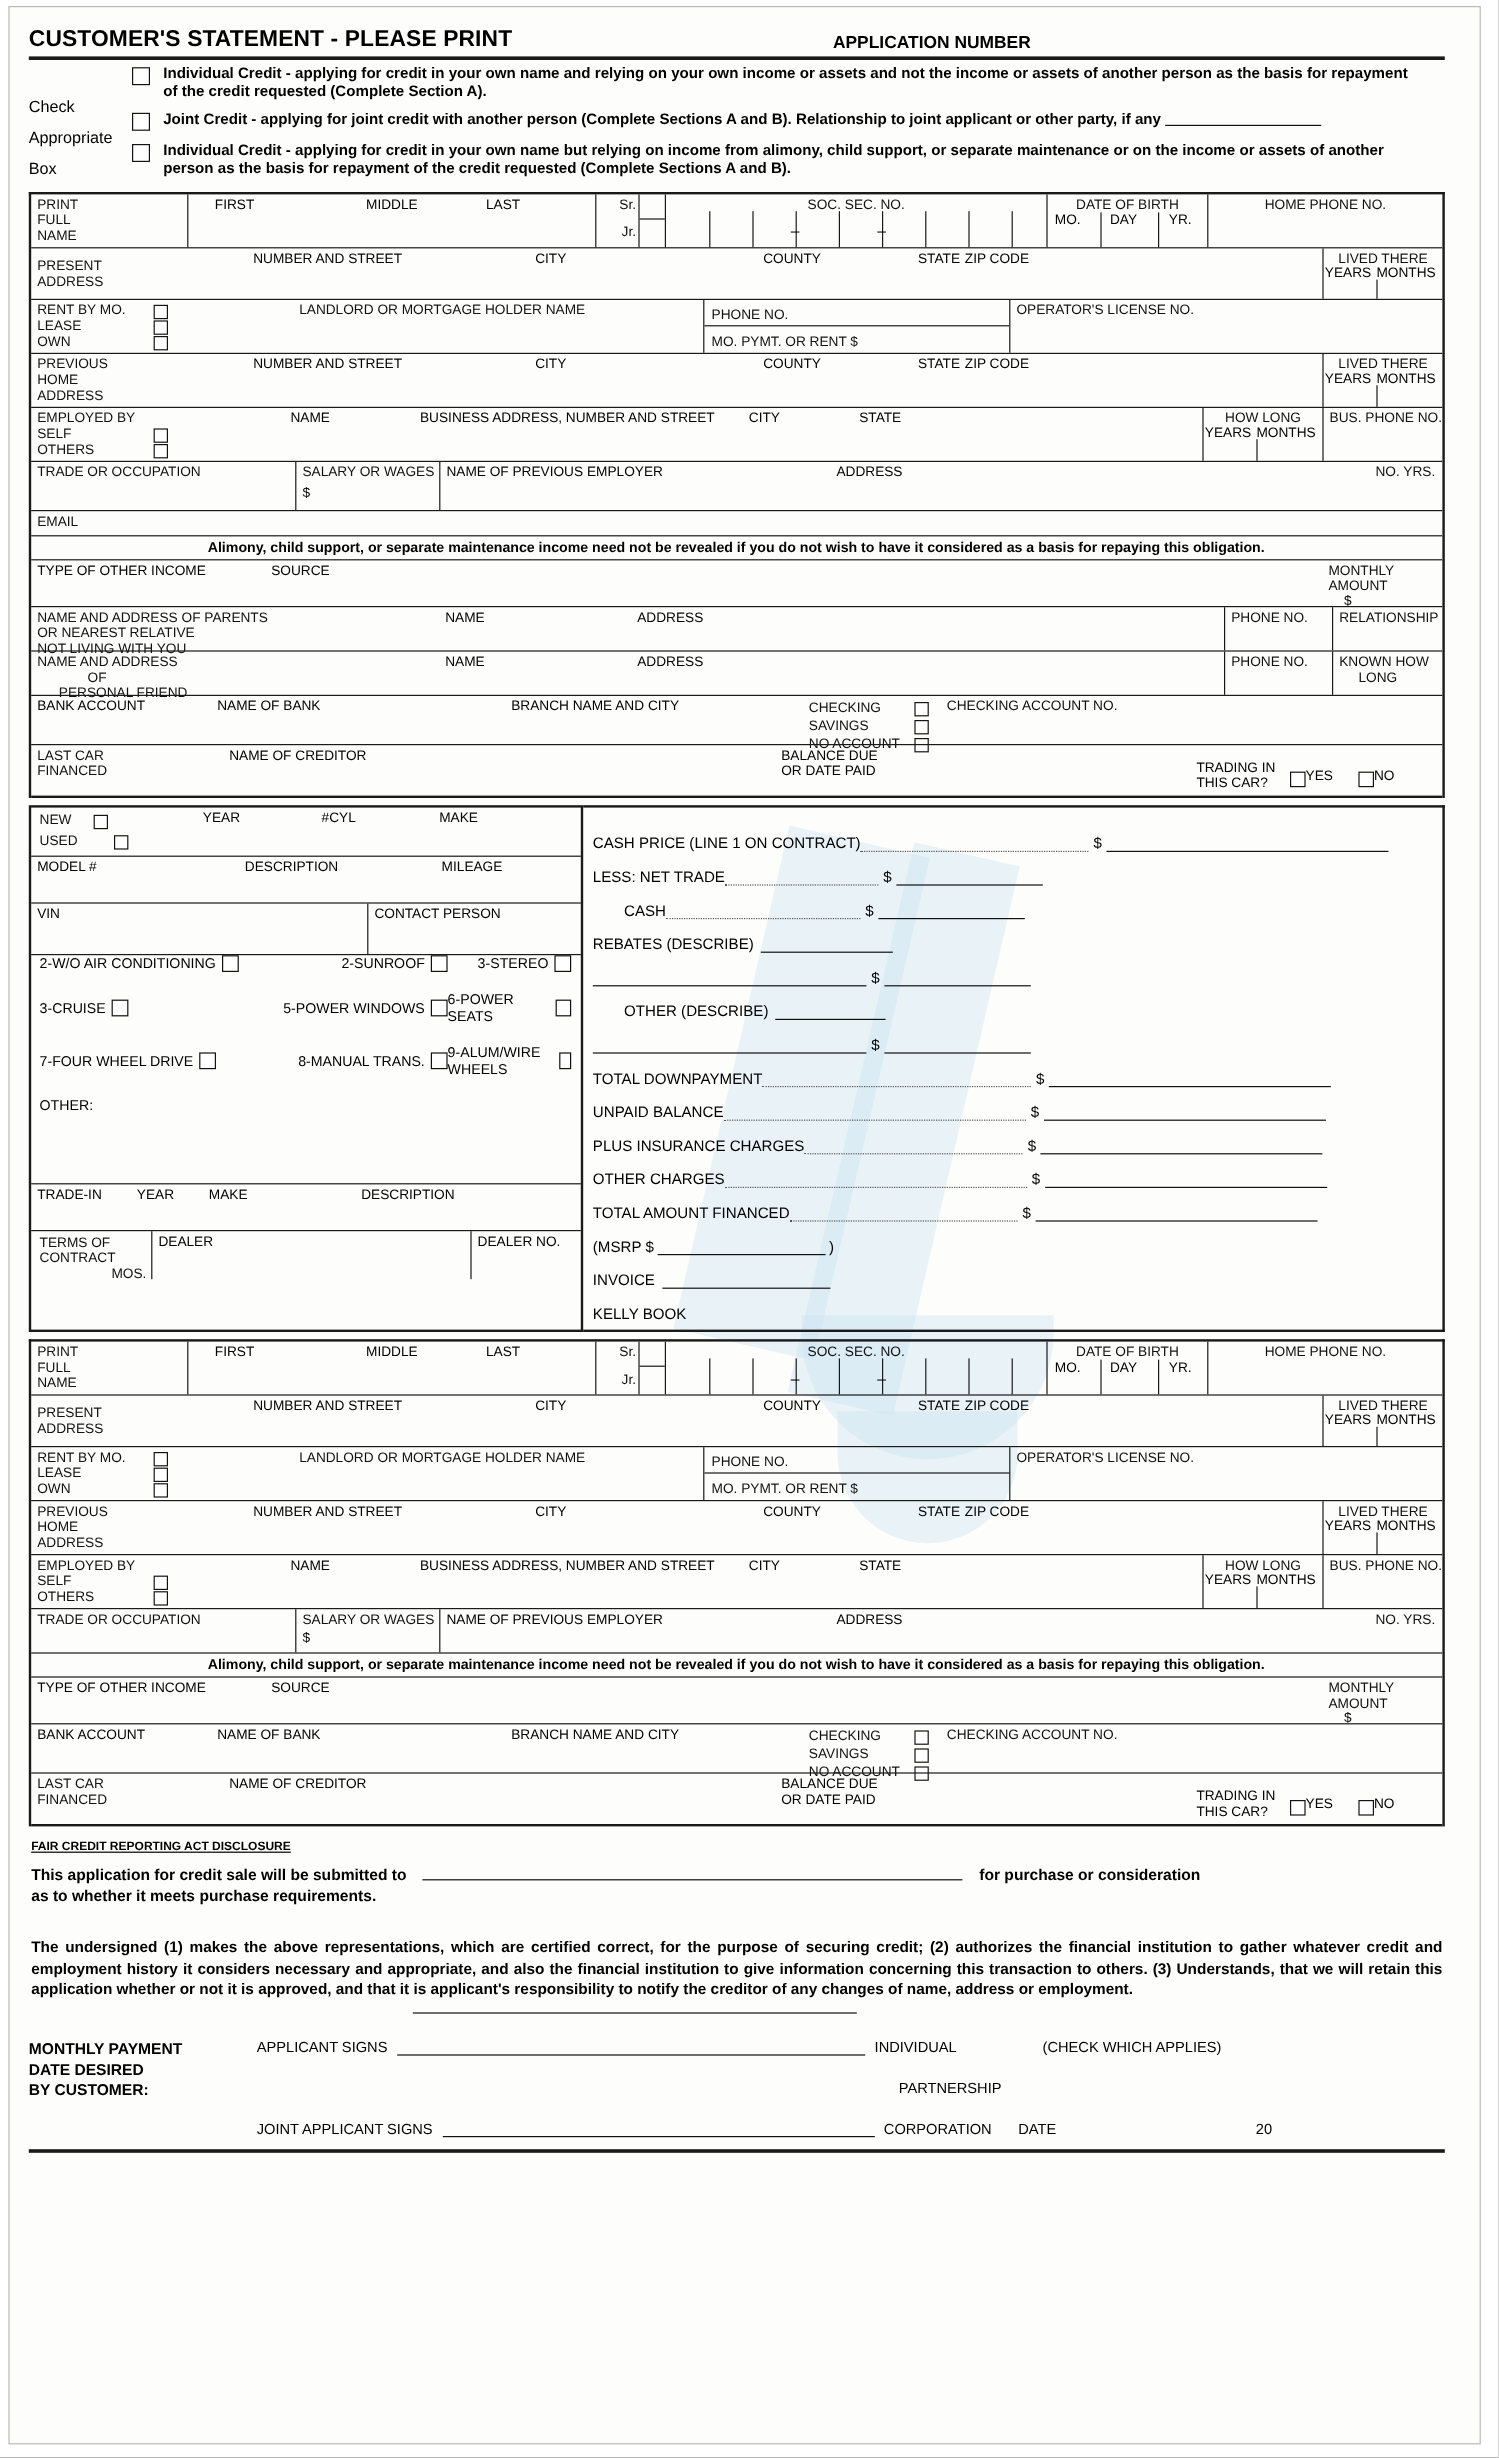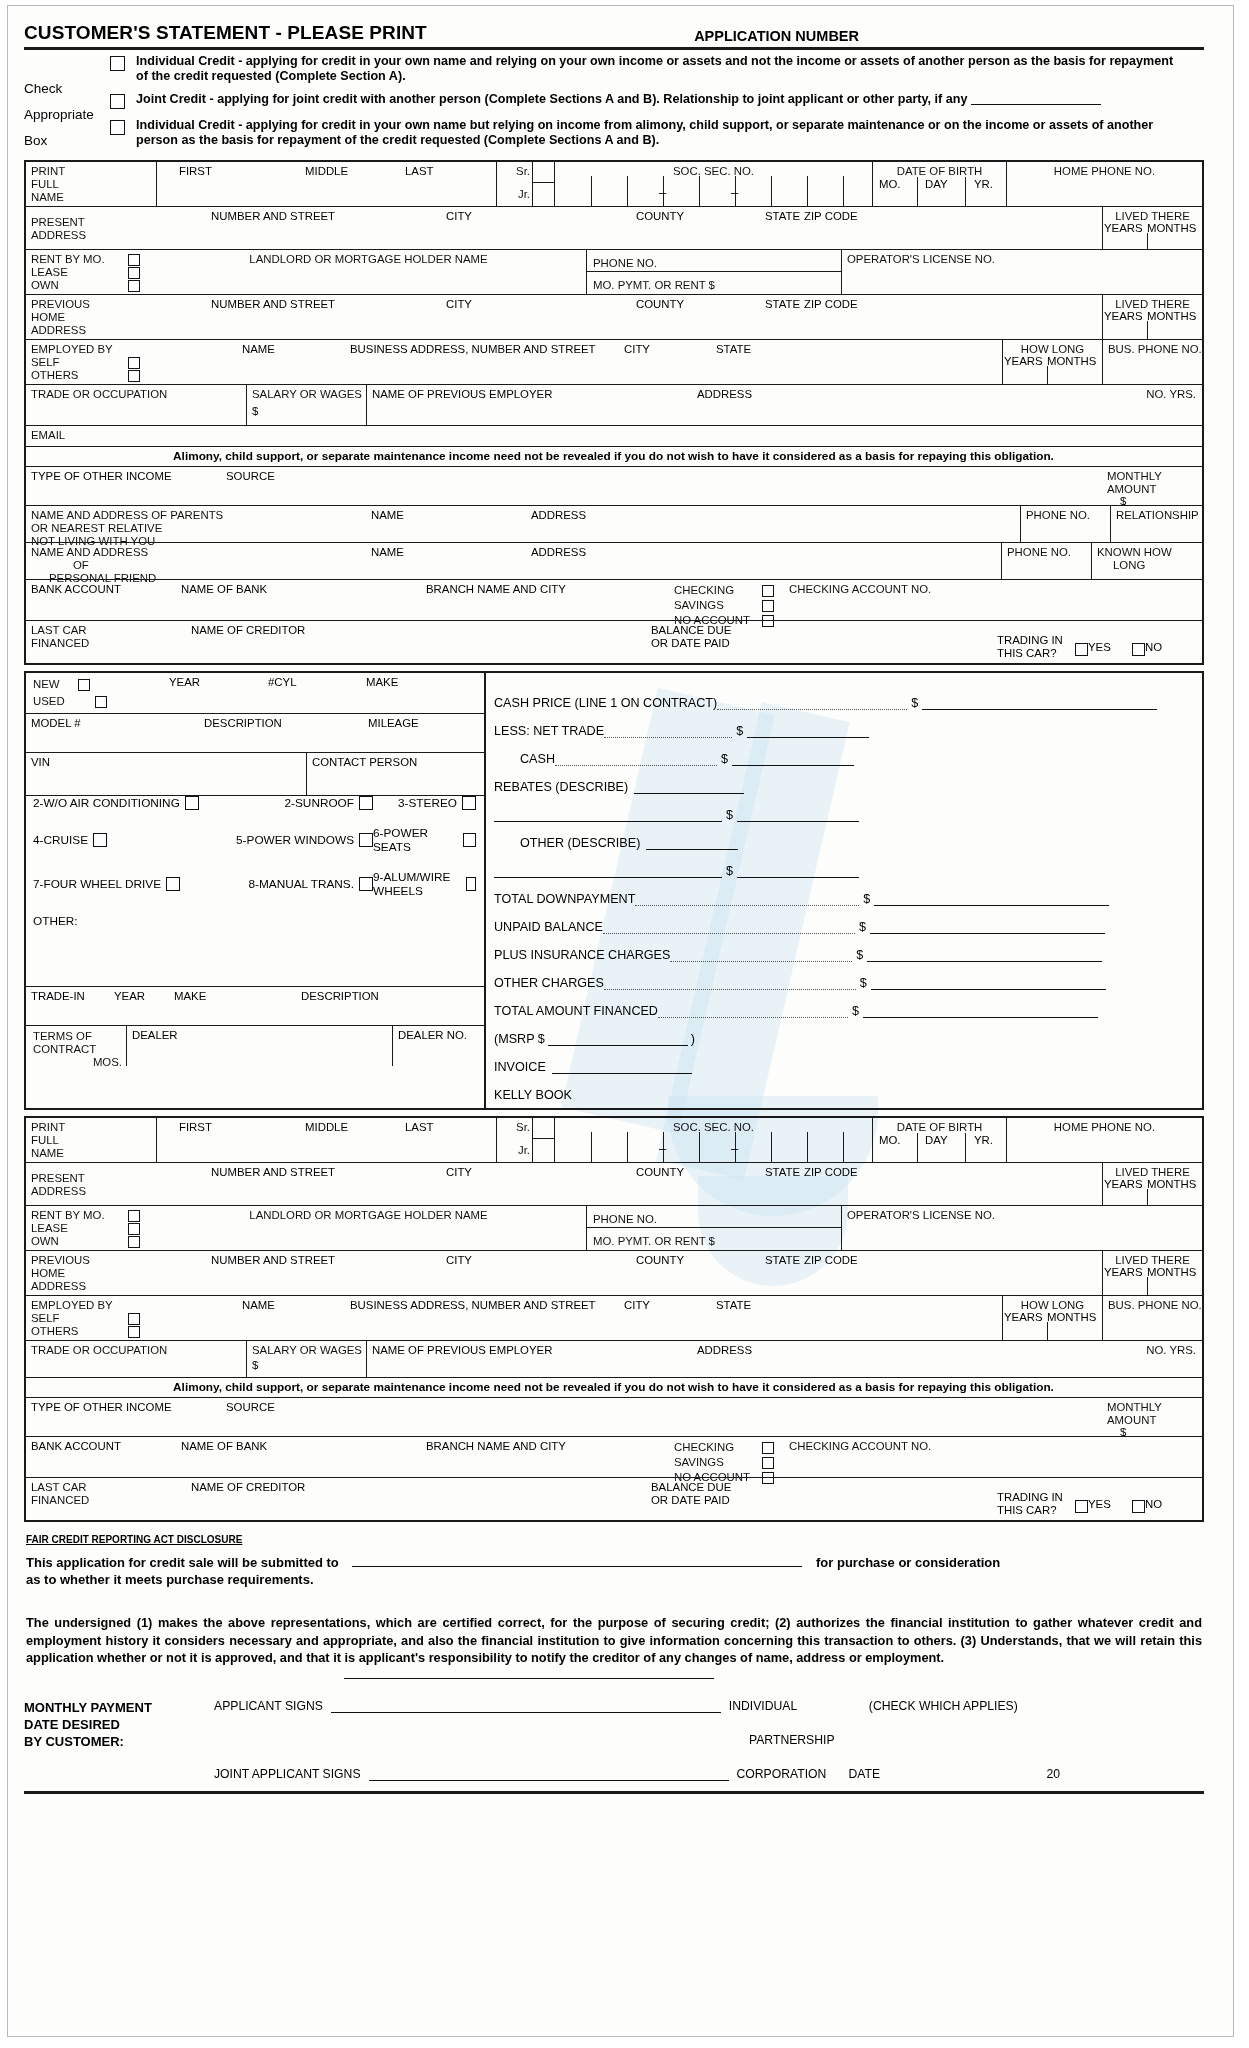--- a/index.html
+++ b/index.html
@@ -333,21 +333,21 @@
           <div class="lbl" style="padding-left:42px">OF</div>
           <div class="lbl" style="padding-left:18px">PERSONAL FRIEND</div>
         </div>
         <div class="cell" style="flex:1;border-left:none">
           <span class="t" style="left:45px;top:3px">NAME</span>
           <span class="t" style="left:205px;top:3px">ADDRESS</span>
         </div>
         <div class="cell" style="width:90px">
           <div class="lbl">PHONE NO.</div>
         </div>
-        <div class="cell" style="width:111px">
+        <div class="cell" style="width:92px">
           <div class="lbl">KNOWN HOW</div>
           <div class="lbl" style="padding-left:16px">LONG</div>
         </div>
       </div>
 
       <div class="row" style="height:40px">
         <div class="cell" style="width:628px">
           <span class="t" style="left:5px;top:3px">BANK ACCOUNT</span>
           <span class="t" style="left:155px;top:3px">NAME OF BANK</span>
           <span class="t" style="left:400px;top:3px">BRANCH NAME AND CITY</span>
@@ -441,21 +441,21 @@
                 <span>2-SUNROOF</span>
                 <div class="eq-b"></div>
               </div>
               <div class="eq-it" style="flex:1;justify-content:flex-end">
                 <span>3-STEREO</span>
                 <div class="eq-b"></div>
               </div>
             </div>
             <div class="eq-line">
               <div class="eq-it" style="width:180px">
-                <span>4-CRUISE</span>
+                <span>3-CRUISE</span>
                 <div class="eq-b"></div>
               </div>
               <div class="eq-it" style="width:160px;justify-content:flex-end">
                 <span>5-POWER WINDOWS</span>
                 <div class="eq-b"></div>
               </div>
               <div class="eq-it" style="flex:1;justify-content:flex-end">
                 <span>6-POWER SEATS</span>
                 <div class="eq-b"></div>
               </div>

